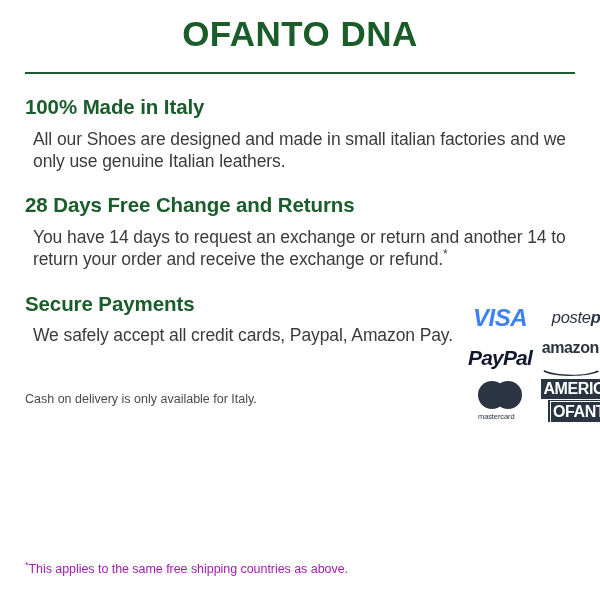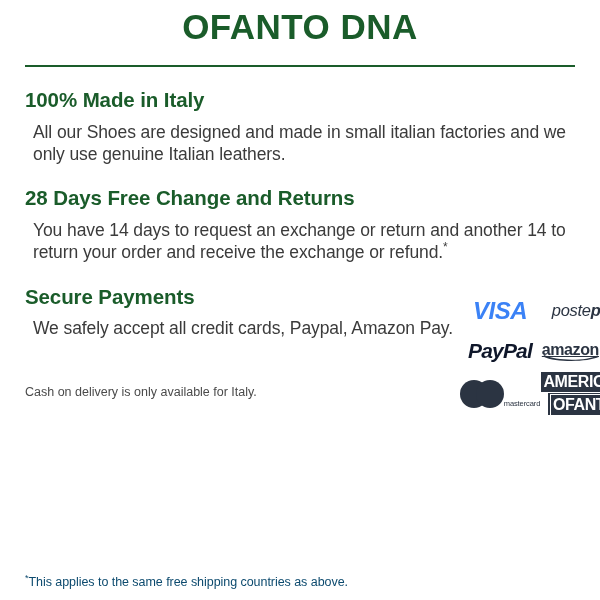--- a/index.html
+++ b/index.html
@@ -25,21 +25,21 @@
 
   
   .page-title {
     text-align: center;
     color: #1a5c2a;
     font-size: 35px;
     font-weight: bold;
     letter-spacing: 0.5px;
     line-height: 1;
     margin: 0;
-    padding-top: 9px;
+    padding-top: 16px;
   }
   .title-rule {
     margin-top: 21px;
     height: 2px;
     background: #1a5c2a;
     width: 100%;
   }
 
   
   .section {
@@ -138,44 +138,43 @@
     align-items: flex-end;
     color: #2b3442;
     white-space: nowrap;
   }
   .amazon-word {
     position: relative;
     font-size: 16px;
     font-weight: bold;
     letter-spacing: -0.4px;
     line-height: 1;
-    padding-bottom: 3px;
-    text-decoration: underline;
+    padding-bottom: 20px;
   }
   .amazon-smile {
     position: absolute;
     left: 1px;
     bottom: 0px;
     width: 100%;
     height: 7px;
   }
   .amazonpay-word {
     font-size: 16px;
     font-weight: normal;
     letter-spacing: -0.2px;
     line-height: 1;
     padding-bottom: 5px;
     padding-left: 4px;
   }
 
   
   .logo-mastercard {
     display: flex;
-    flex-direction: row;
-    align-items: flex-end;
+    flex-direction: column;
+    align-items: flex-start;
   }
   .mc-circles {
     position: relative;
     width: 44px;
     height: 28px;
   }
   .mc-circles .mc-c {
     position: absolute;
     top: 0;
     width: 28px;
@@ -213,22 +212,22 @@
     padding: 1.5px 2px 2.5px 2px;
     background: #2b3442;
   }
   .amex-line.top { margin-bottom: 1px; }
   .amex-line.bottom { margin-top: 0px; }
 
   
   .footnote {
     position: absolute;
     left: 25px;
-    bottom: 10px;
-    color: #0c4a6e;
+    bottom: 23px;
+    color: #a21caf;
     font-size: 12.5px;
     line-height: 1.3;
     letter-spacing: -0.05px;
   }
   .footnote .star {
     vertical-align: super;
     font-size: 9px;
     line-height: 0;
   }
 </style>

